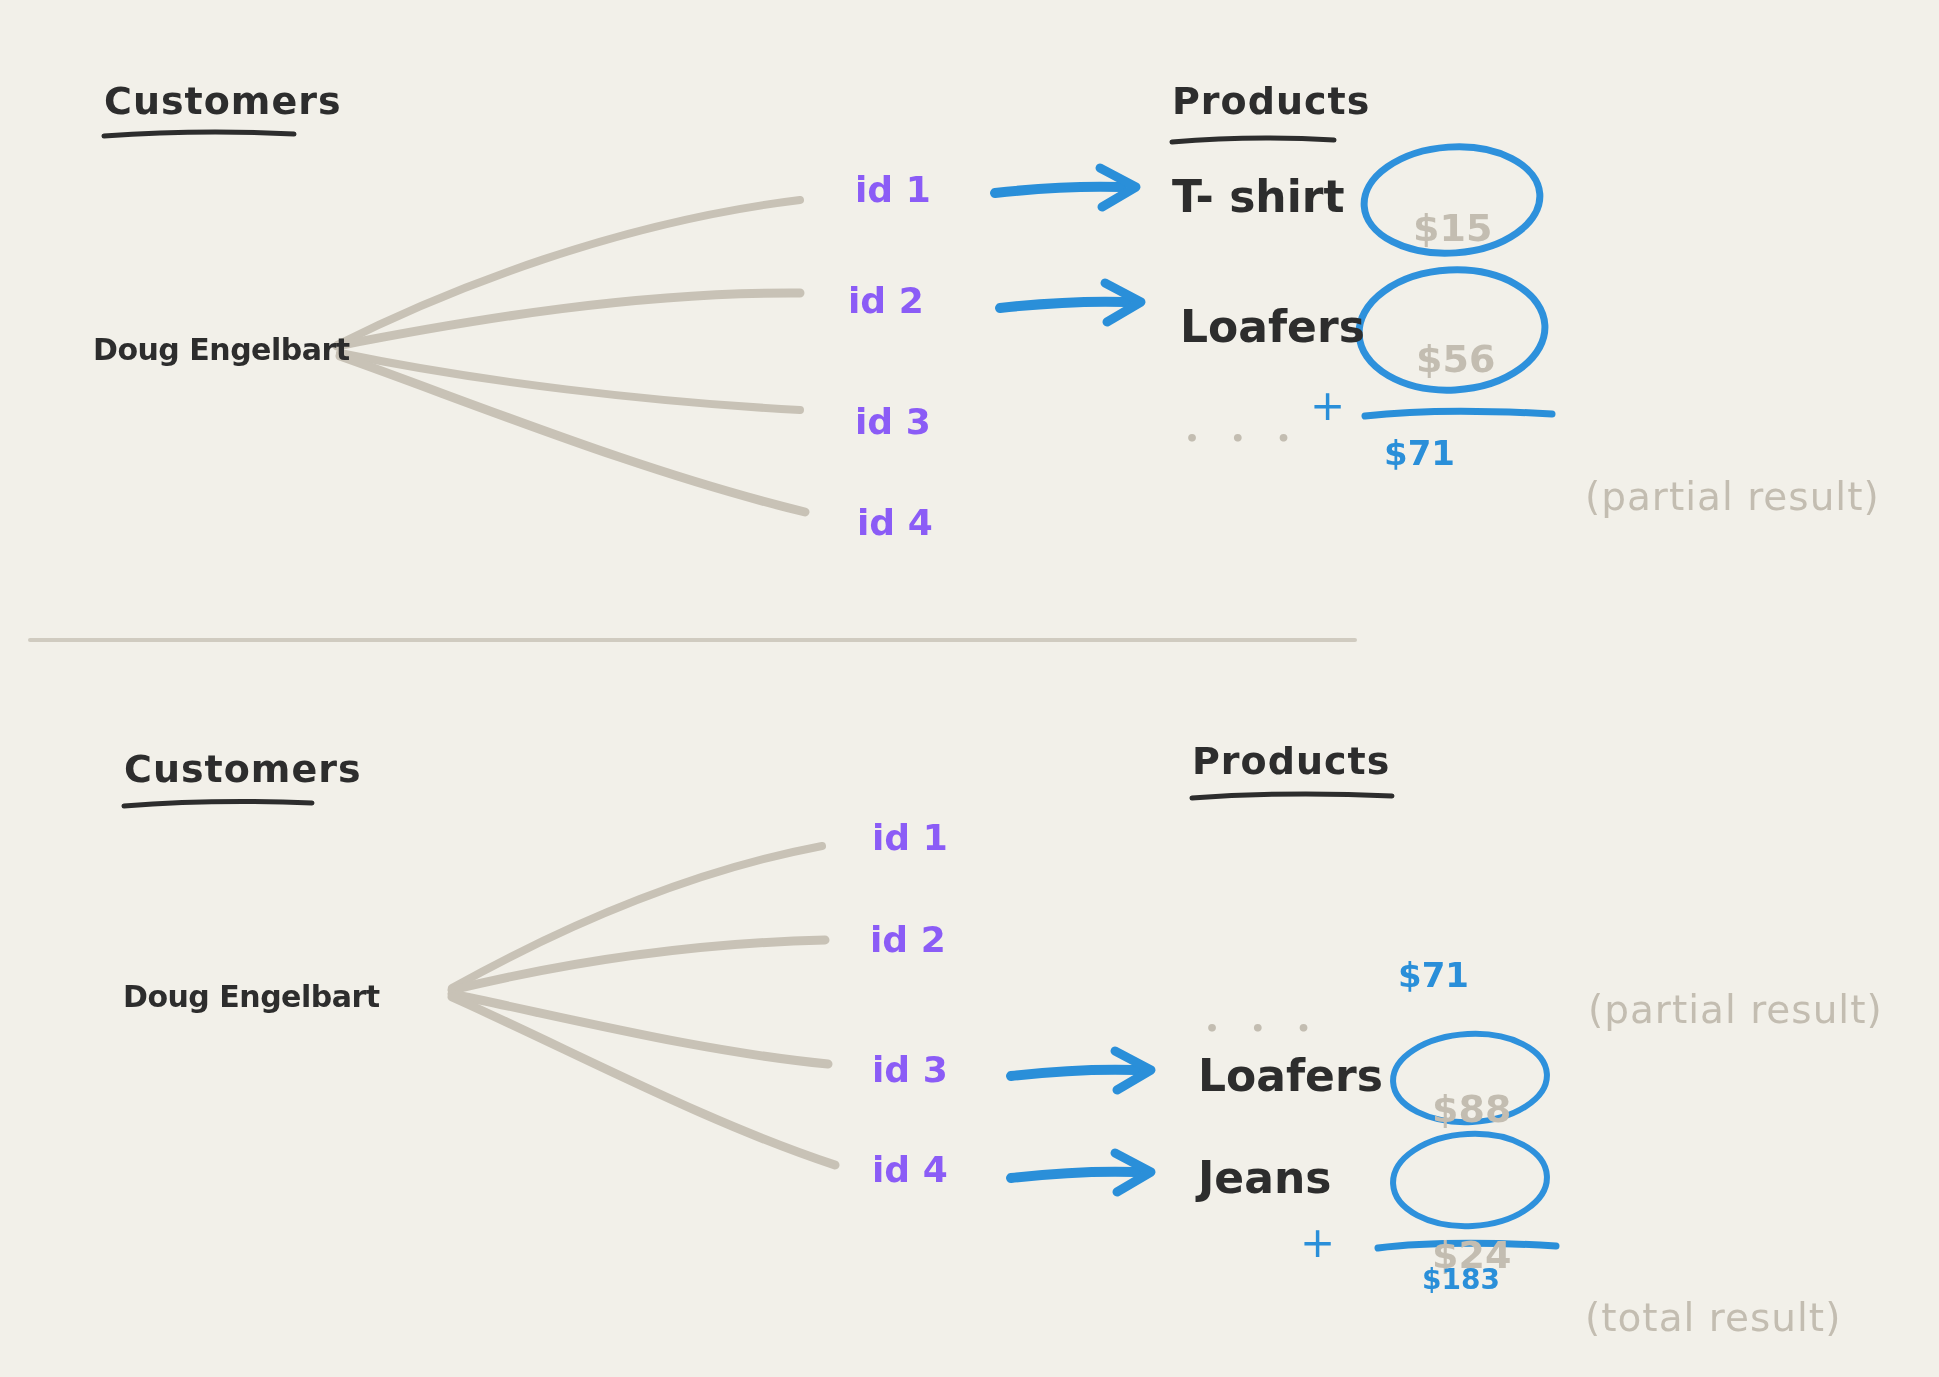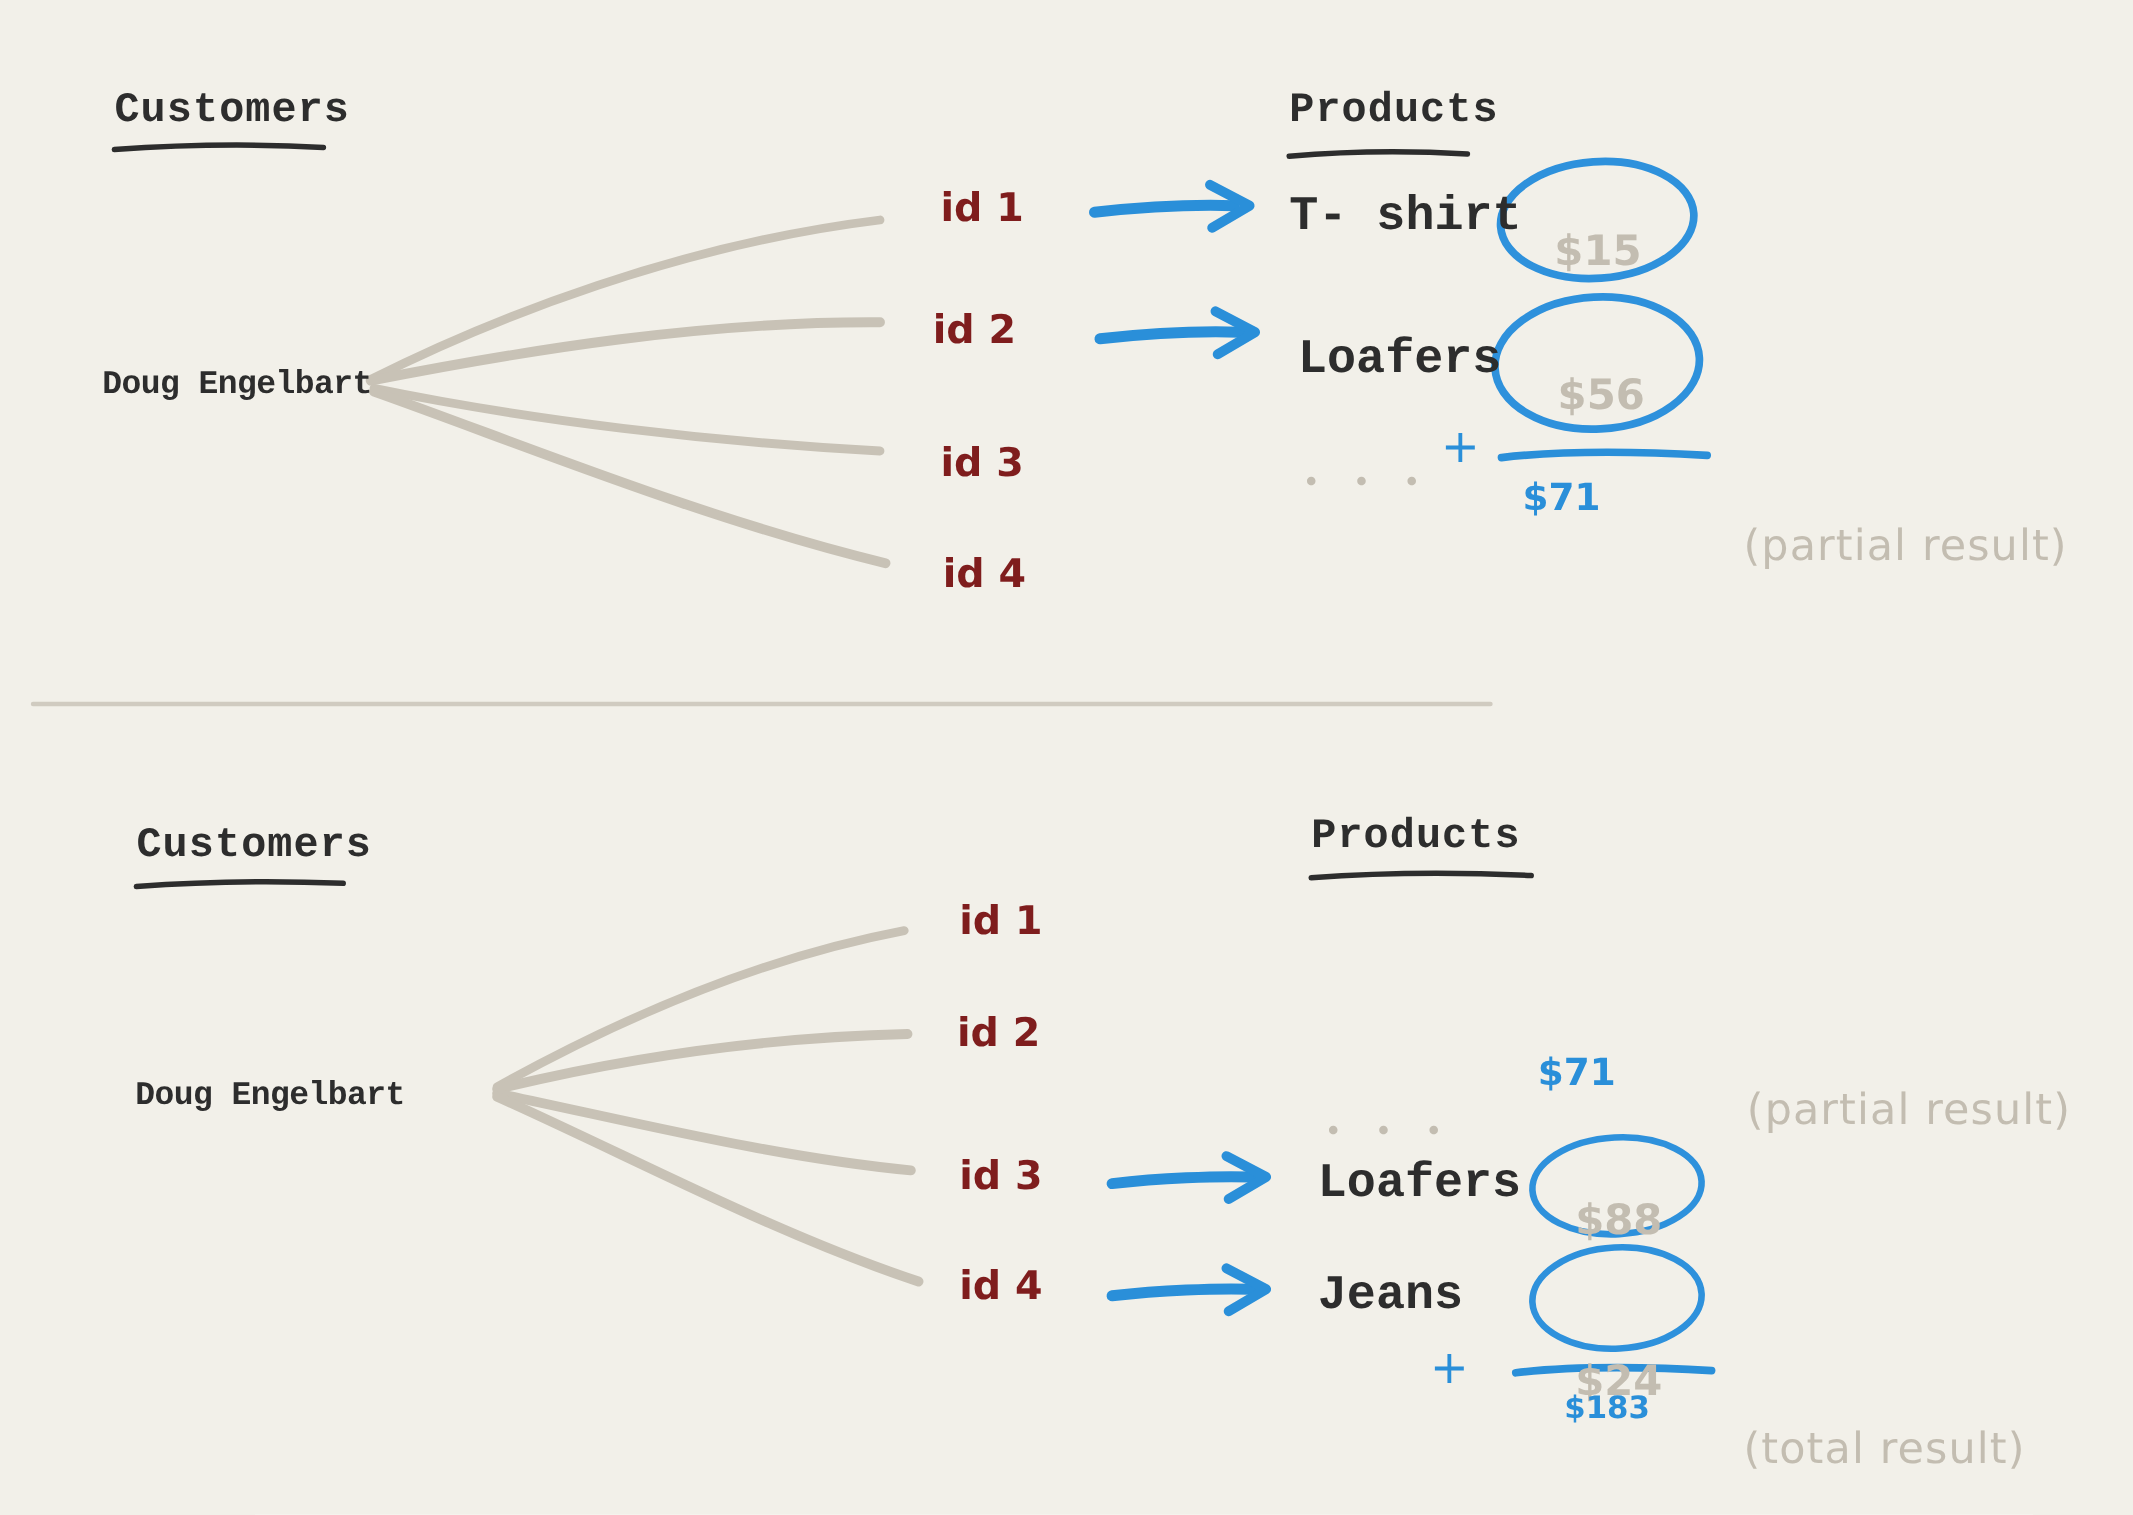--- a/index.html
+++ b/index.html
@@ -11,23 +11,23 @@
   #canvas {
     position: relative;
     width: 1939px; height: 1377px;
     background: #f2f0e9;
   }
   #strokes {
     position: absolute; left: 0; top: 0;
     width: 1939px; height: 1377px;
   }
   .txt { position: absolute; white-space: nowrap; line-height: 1; }
-  .ink    { color: #2d2d2d; font-weight: 700; font-family: Liberation Mono, monospace; }
+  .ink    { color: #2d2d2d; font-weight: 700; }
   .muted  { color: #c3bdb1; font-weight: 700; margin-top: 32px; }
-  .idblue { color: #7f1d1d; font-weight: 700; }
+  .idblue { color: #8b5cf6; font-weight: 700; }
   .accent { color: #2a8fd9; font-weight: 700; }
 
   .heading   { font-size: 38px; letter-spacing: 1px; }
   .name      { font-size: 30px; letter-spacing: -0.5px; }
   .idlabel   { font-size: 36px; }
   .prodname  { font-size: 44px; }
   .price     { font-size: 38px; }
   .sum-big   { font-size: 34px; }
   .sum-mid   { font-size: 28px; }
   .plus      { font-size: 42px; font-weight: 400; }

